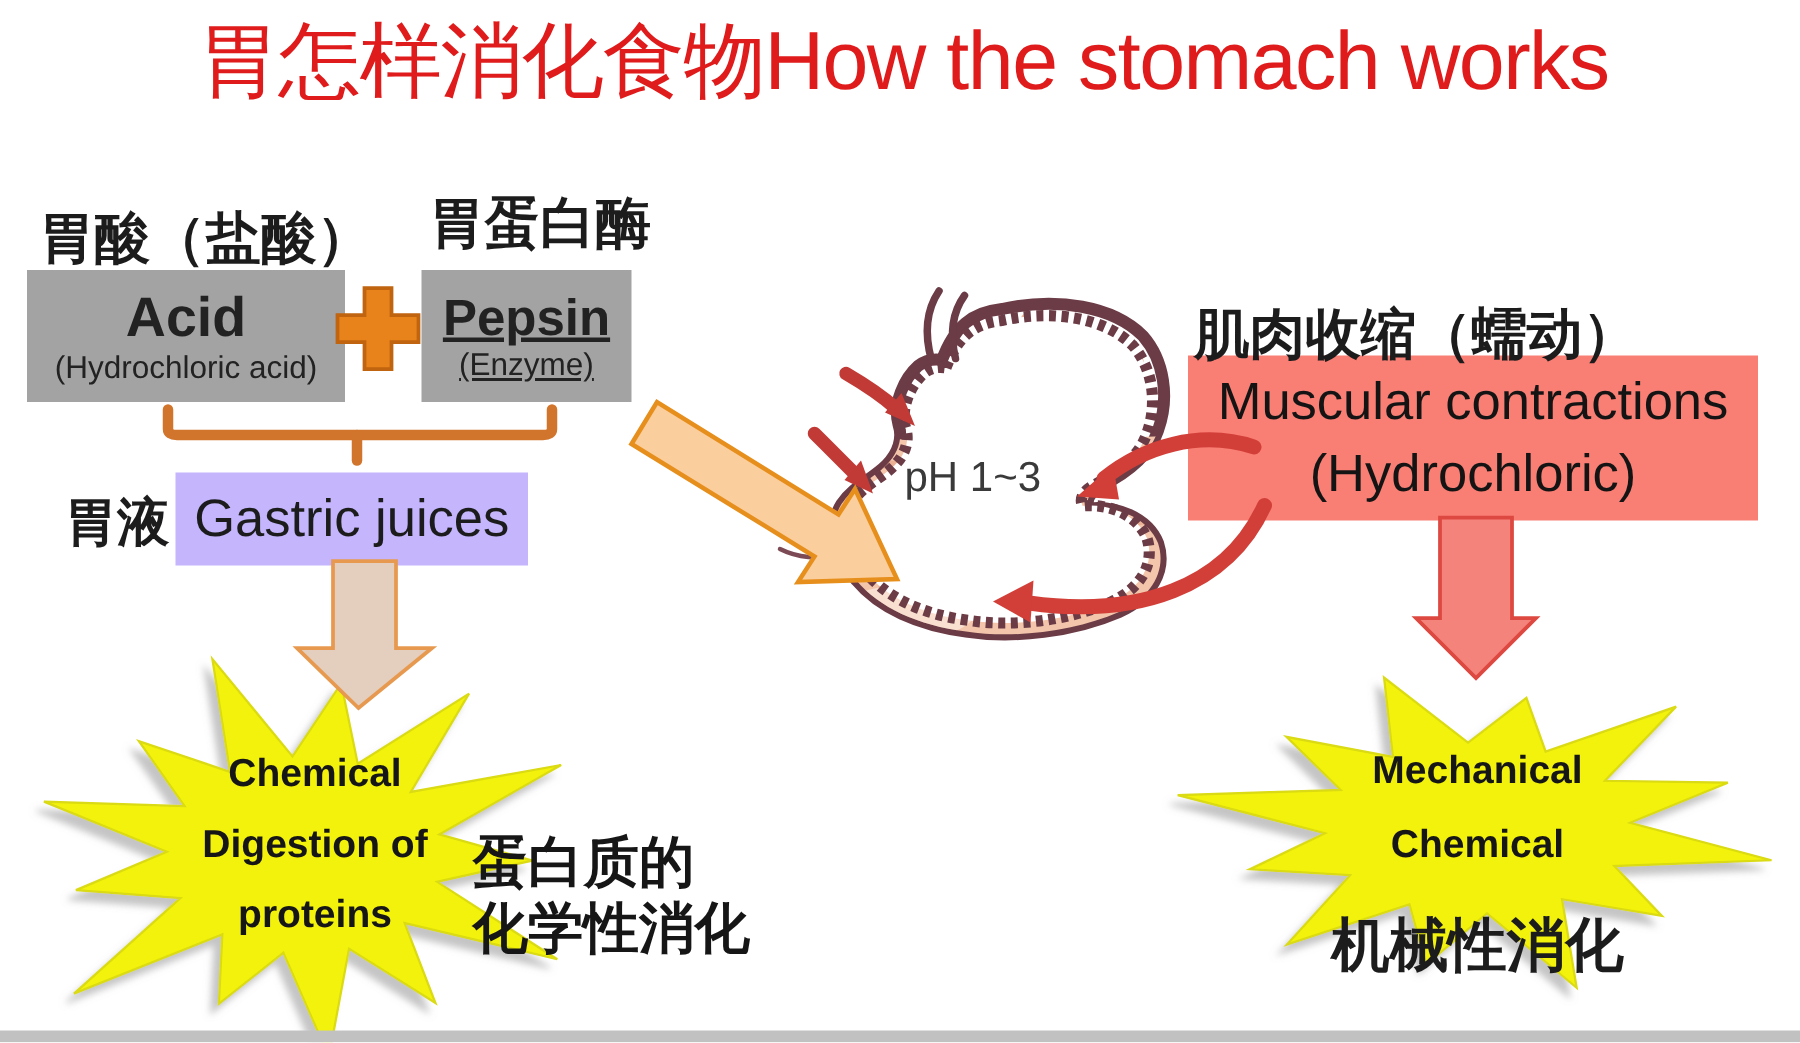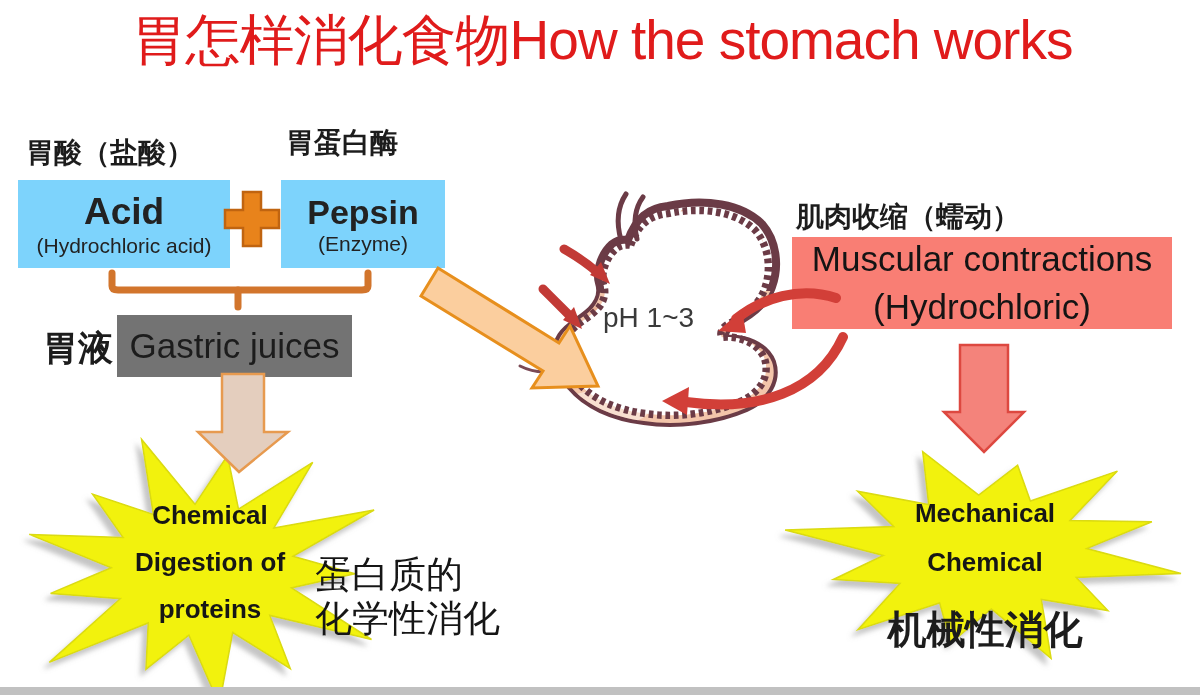--- a/index.html
+++ b/index.html
@@ -1,54 +1,54 @@
 <!DOCTYPE html>
 <html><head>
 <meta charset="utf-8">
 <style>
   html,body{margin:0;padding:0;}
   body{font-family:"Liberation Sans","DejaVu Sans",sans-serif;}
   #canvas{position:relative;width:1200px;height:695px;background:#ffffff;overflow:hidden;}
   .abs{position:absolute;}
   .title{left:50px;top:4px;width:1104px;text-align:center;font-size:55px;font-weight:normal;color:#E01B1B;letter-spacing:-1px;white-space:nowrap;}
   .zh{font-weight:bold;color:#1c1c1c;}
-  .zh-label{font-size:28px;white-space:nowrap;}
-  .peach-box{background:#7dd3fc;display:flex;flex-direction:column;align-items:center;justify-content:center;color:#222;}
+  .zh-label{font-size:37px;white-space:nowrap;}
+  .peach-box{background:#a3a3a3;display:flex;flex-direction:column;align-items:center;justify-content:center;color:#222;}
   .box-title{font-size:37px;font-weight:bold;line-height:1.15;}
   .box-sub{font-size:21px;line-height:1.1;}
-  .gastric-box{background:#737373;display:flex;align-items:center;justify-content:center;font-size:35px;color:#1c1c1c;}
+  .gastric-box{background:#c4b5fd;display:flex;align-items:center;justify-content:center;font-size:35px;color:#1c1c1c;}
   .burst-text{text-align:center;color:#161616;font-weight:600;}
   .chem-text{left:90px;top:492px;width:240px;font-size:26px;line-height:47px;}
   .mech-text{left:855px;top:489px;width:260px;font-size:26px;line-height:49px;}
   .burst-text span{display:block;}
-  .zh-block{font-size:37px;line-height:44px;font-weight:normal;color:#161616;white-space:nowrap;}
+  .zh-block{font-size:37px;line-height:44px;font-weight:bold;color:#161616;white-space:nowrap;}
   .muscle-box{background:#F97E74;display:flex;flex-direction:column;align-items:center;justify-content:center;color:#141414;}
   .muscle-line{font-size:35px;line-height:48px;white-space:nowrap;}
   .ph-label{font-size:28px;font-weight:normal;color:#3a3a3a;white-space:nowrap;}
   .gray-bar{left:0;top:687px;width:1200px;height:8px;background:#C1C1C1;}
   svg.overlay{position:absolute;left:0;top:0;pointer-events:none;}
   .layer0{z-index:0;} .layer2{z-index:2;} .layer3{z-index:3;}
 </style>
 </head>
 <body>
 
 <div id="canvas">
 
   <div class="abs peach-box layer0" style="left:18px;top:180px;width:212px;height:88px;">
     <span class="box-title">Acid</span>
     <span class="box-sub">(Hydrochloric acid)</span>
   </div>
-  <div class="abs peach-box layer0" style="left:281px;top:180px;width:164px;height:88px;">
+  <div class="abs peach-box layer0" style="left:281px;top:180px;width:140px;height:88px;text-decoration:underline;">
     <span class="box-title" style="font-size:34px;">Pepsin</span>
     <span class="box-sub">(Enzyme)</span>
   </div>
   <div class="abs gastric-box layer0" style="left:117px;top:315px;width:235px;height:62px;">
     <span>Gastric juices</span>
   </div>
-  <div class="abs muscle-box layer0" style="left:792px;top:237px;width:380px;height:92px;">
+  <div class="abs muscle-box layer0" style="left:792px;top:237px;width:380px;height:110px;">
     <span class="muscle-line">Muscular contractions</span>
     <span class="muscle-line">(Hydrochloric)</span>
   </div>
 
   <svg class="overlay layer2" width="1200" height="695" viewBox="0 0 1200 695">
     <defs>
       <filter id="burstShadow" x="-20%" y="-20%" width="140%" height="140%">
         <feDropShadow dx="-5" dy="6" stdDeviation="2.5" flood-color="#8a8a8a" flood-opacity="0.5"></feDropShadow>
       </filter>
     </defs>

